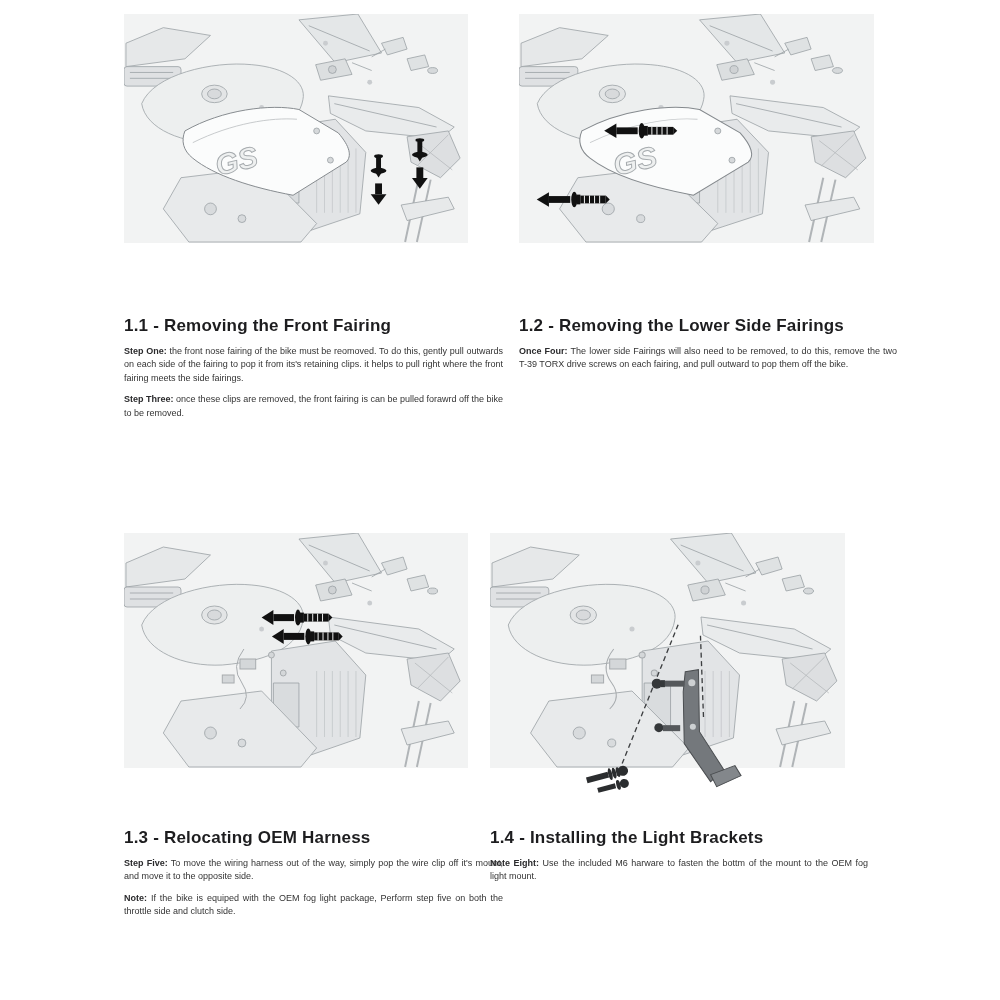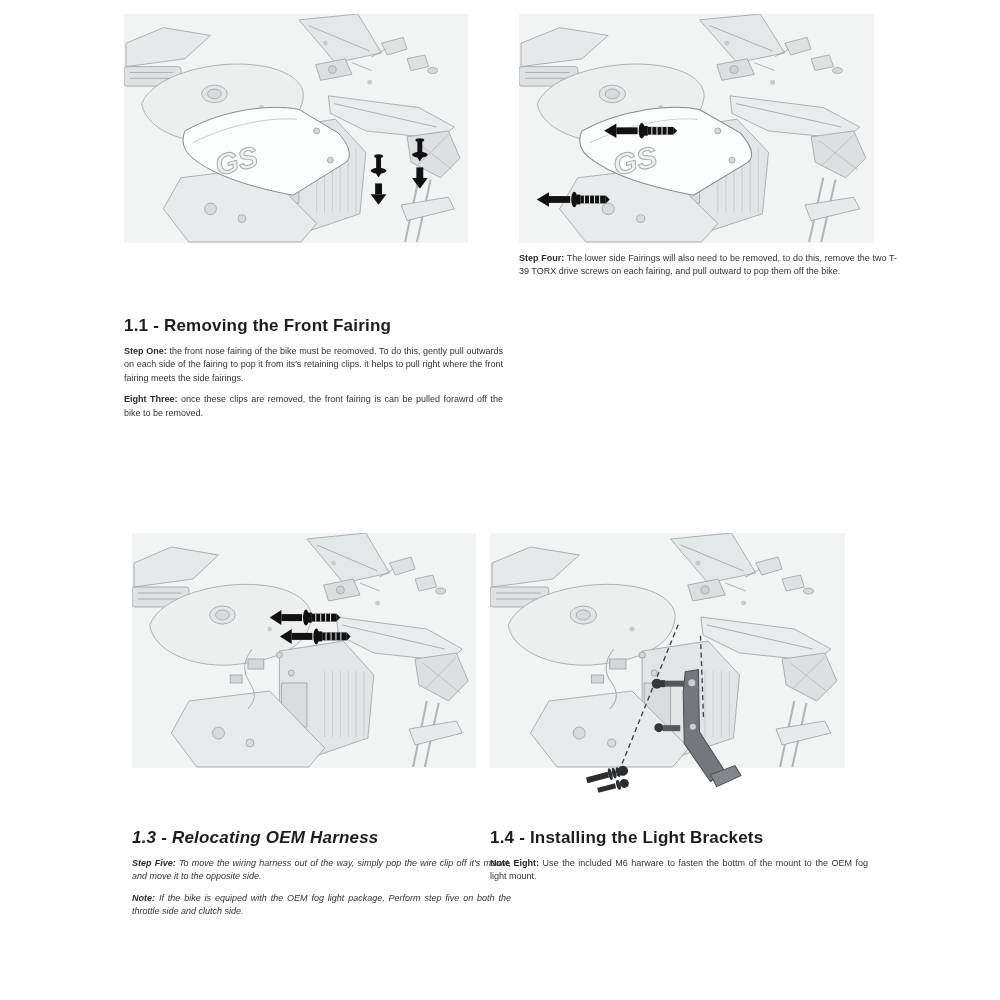--- a/index.html
+++ b/index.html
@@ -4,21 +4,21 @@
 <title>Document</title>
 <style>
   html,body{margin:0;padding:0;background:#ffffff;}
   .page{
     position:relative;width:1000px;height:1000px;background:#ffffff;
     font-family:"Liberation Sans",sans-serif;overflow:hidden;
   }
   .sec{position:absolute;}
   #sec0{left:124px;top:14px;width:379px;}
   #sec1{left:519px;top:14px;width:378px;}
-  #sec2{left:132px;top:533px;width:379px;font-style:italic;}
+  #sec2{left:124px;top:533px;width:379px;}
   #sec3{left:490px;top:533px;width:378px;}
   .fig{position:relative;}
   .row1 .fig{height:229px;}
   .row2 .fig{height:235px;}
   .fig svg{display:block;}
   h2.heading{
     margin:0;font-weight:bold;font-size:17px;line-height:20px;
     color:#1d1d1f;letter-spacing:.2px;white-space:nowrap;
     font-family:"Liberation Sans",sans-serif;
   }
@@ -105,21 +105,21 @@
       <ellipse cx="301" cy="144.4" rx="8" ry="3"></ellipse>
       <polygon points="298,146.4 304,146.4 301,151.4"></polygon>
       <rect x="297.5" y="157.4" width="7" height="11"></rect>
       <polygon points="293,168.4 309,168.4 301,179.4"></polygon>
     </g>
         </svg>
       </div>
     <h2 class="heading">1.1 - Removing the Front Fairing</h2>
     <div class="body">
         <p><b>Step One:</b> <span>the front nose fairing of the bike must be reomoved. To do this, gently pull outwards on each side of the fairing to pop it from its's retaining clips. it helps to pull right where the front fairing meets the side fairings.</span></p>
-        <p><b>Eight Three:</b> <span>once these clips are removed, the front fairing is can be pulled forawrd off the bike to be removed.</span></p>
+        <p><b>Step Three:</b> <span>once these clips are removed, the front fairing is can be pulled forawrd off the bike to be removed.</span></p>
       </div>
   </div>
     <div class="sec row1" id="sec1">
     <div class="fig">
         <svg width="355" height="229" viewBox="0 0 350 235" preserveAspectRatio="none" xmlns="http://www.w3.org/2000/svg">
           <rect x="0" y="0" width="350" height="235" fill="#f2f3f3"></rect>
           <g stroke="#9aa0a4" stroke-width="0.8" fill="none" stroke-linejoin="round">
       <polygon points="2,30 40,14 88,22 62,46 2,54" fill="#e6e8e9"></polygon>
       <rect x="0" y="54" width="58" height="20" rx="3" fill="#dfe1e3"></rect>
       <line x1="6" y1="60" x2="50" y2="60"></line>
@@ -190,22 +190,23 @@
       <rect x="56.5" y="185.35000000000002" width="4" height="10"></rect>
       <rect x="60.5" y="186.35000000000002" width="25" height="8"></rect>
       <polygon points="85.5,186.35000000000002 89.5,190.35000000000002 85.5,194.35000000000002"></polygon>
       <line x1="64.5" y1="186.35000000000002" x2="64.5" y2="194.35000000000002" stroke="#f2f3f3" stroke-width="1"></line>
             <line x1="69.5" y1="186.35000000000002" x2="69.5" y2="194.35000000000002" stroke="#f2f3f3" stroke-width="1"></line>
             <line x1="74.5" y1="186.35000000000002" x2="74.5" y2="194.35000000000002" stroke="#f2f3f3" stroke-width="1"></line>
             <line x1="79.5" y1="186.35000000000002" x2="79.5" y2="194.35000000000002" stroke="#f2f3f3" stroke-width="1"></line>
     </g>
         </svg>
       </div>
+    <h2 class="heading">1.2 - Removing the Lower Side Fairings</h2>
     <div class="body">
-        <p><b>Step Four:</b> <span>The lower side Fairings will also need to be removed, to do this, remove the two T-39 TORX drive screws on each fairing, and pull outward to pop them off the bike.</span></p>
+        <p><b>Once Four:</b> <span>The lower side Fairings will also need to be removed, to do this, remove the two T-39 TORX drive screws on each fairing, and pull outward to pop them off the bike.</span></p>
       </div>
   </div>
     <div class="sec row2" id="sec2">
     <div class="fig">
         <svg width="344" height="235" viewBox="0 0 350 235" preserveAspectRatio="none" xmlns="http://www.w3.org/2000/svg">
           <rect x="0" y="0" width="350" height="235" fill="#f2f3f3"></rect>
           <g stroke="#9aa0a4" stroke-width="0.8" fill="none" stroke-linejoin="round">
       <polygon points="2,30 40,14 88,22 62,46 2,54" fill="#e6e8e9"></polygon>
       <rect x="0" y="54" width="58" height="20" rx="3" fill="#dfe1e3"></rect>
       <line x1="6" y1="60" x2="50" y2="60"></line>

